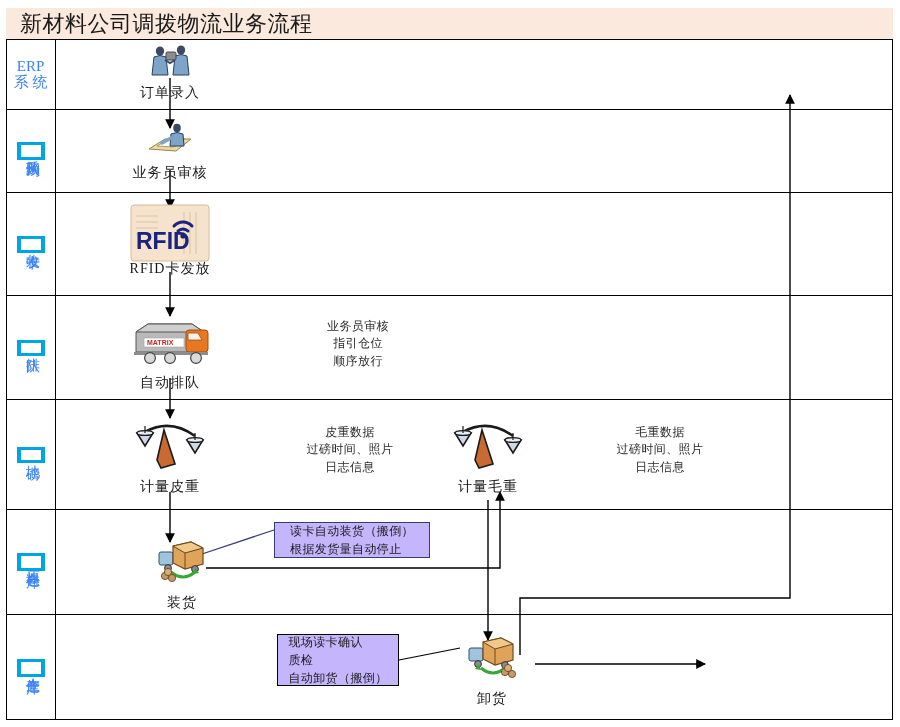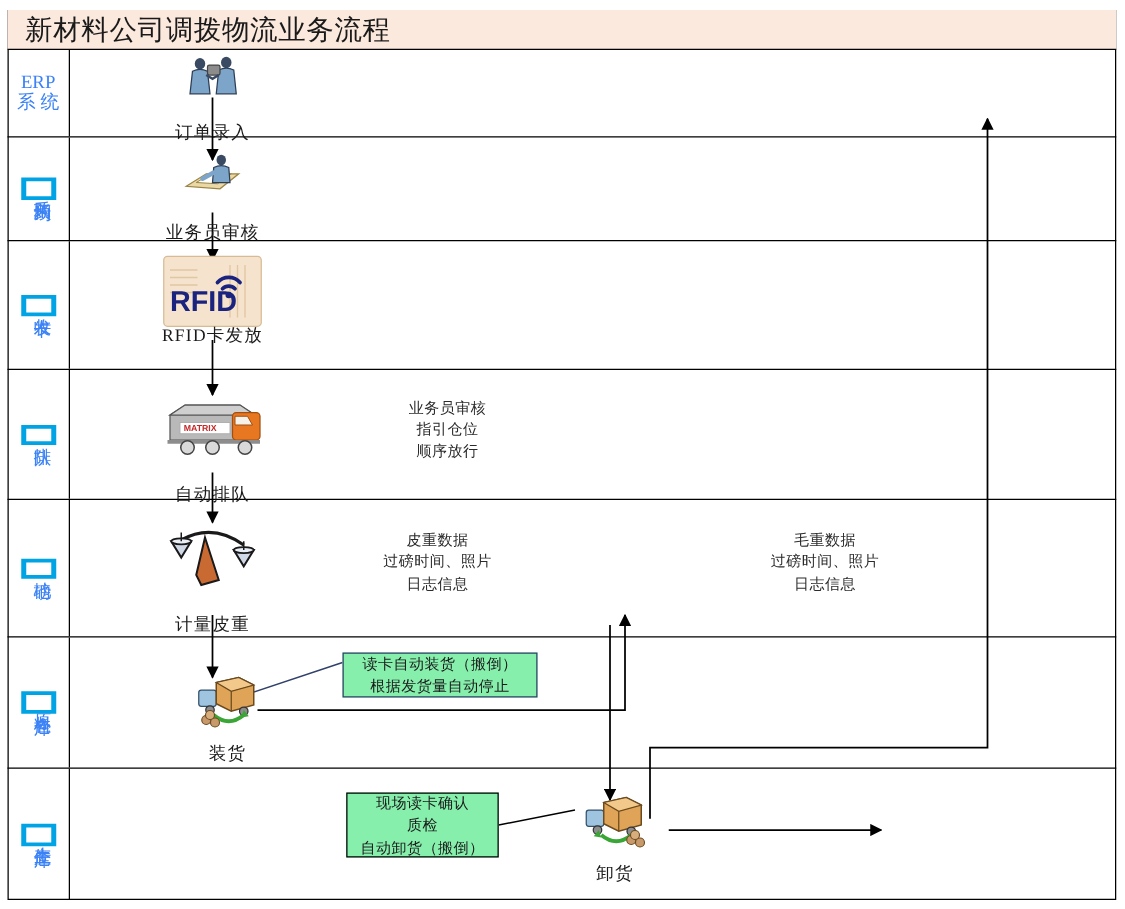--- a/index.html
+++ b/index.html
@@ -93,42 +93,41 @@
   .node {
     position: absolute;
     text-align: center;
     z-index: 6;
   }
   .node-label {
     font-size: 14px;
     color: #1a1a1a;
     white-space: nowrap;
     letter-spacing: 1px;
-    margin-top: 17px;
+    margin-top: 4px;
   }
   .node-icon { display: block; margin: 0 auto; }
   
   .note {
     position: absolute;
     font-size: 12px;
     line-height: 1.45;
     color: #2b2b2b;
     text-align: center;
     white-space: pre-line;
     letter-spacing: 0.4px;
     z-index: 6;
   }
   .note-box {
     position: absolute;
     border: 1px solid #30406b;
-    background: #86efac;
+    background: #c4b5fd;
     font-size: 12px;
     line-height: 1.5;
     color: #1a1a1a;
-    text-align: center;
     white-space: pre-line;
     display: flex;
     align-items: center;
     justify-content: center;
     box-sizing: border-box;
     letter-spacing: 0.4px;
     z-index: 7;
   }
   .note-box.dark { border-color: #000000; }
   
@@ -314,20 +313,32 @@
       <path d="M33 14 L44 48 L30 52 L26 44 z" fill="#c96a33" stroke="#1a1a1a" stroke-width="1.6"></path>
       <path d="M6 17 l16 0 l-8 13 z" fill="#cfd8e6" stroke="#1a1a1a" stroke-width="1.6"></path>
       <ellipse cx="14" cy="17" rx="8" ry="2.4" fill="#e8eef6" stroke="#1a1a1a" stroke-width="1.4"></ellipse>
       <path d="M56 24 l16 0 l-8 13 z" fill="#cfd8e6" stroke="#1a1a1a" stroke-width="1.6"></path>
       <ellipse cx="64" cy="24" rx="8" ry="2.4" fill="#e8eef6" stroke="#1a1a1a" stroke-width="1.4"></ellipse>
       <path d="M14 10 L14 17 M64 17 L64 24" stroke="#1a1a1a" stroke-width="1.2"></path>
     </svg>
     <div class="node-label">计量皮重</div>
   </div>
 
+  <div class="node" style="left:446px; top:416px; width:84px;">
+    <svg class="node-icon" width="78" height="58" viewBox="0 0 78 58">
+      <path d="M14 16 q25 -14 50 4" stroke="#1a1a1a" stroke-width="2.6" fill="none"></path>
+      <path d="M33 14 L44 48 L30 52 L26 44 z" fill="#c96a33" stroke="#1a1a1a" stroke-width="1.6"></path>
+      <path d="M6 17 l16 0 l-8 13 z" fill="#cfd8e6" stroke="#1a1a1a" stroke-width="1.6"></path>
+      <ellipse cx="14" cy="17" rx="8" ry="2.4" fill="#e8eef6" stroke="#1a1a1a" stroke-width="1.4"></ellipse>
+      <path d="M56 24 l16 0 l-8 13 z" fill="#cfd8e6" stroke="#1a1a1a" stroke-width="1.6"></path>
+      <ellipse cx="64" cy="24" rx="8" ry="2.4" fill="#e8eef6" stroke="#1a1a1a" stroke-width="1.4"></ellipse>
+      <path d="M14 10 L14 17 M64 17 L64 24" stroke="#1a1a1a" stroke-width="1.2"></path>
+    </svg>
+    <div class="node-label">计量毛重</div>
+  </div>
 
   <div class="node" style="left:142px; top:538px; width:80px;">
     <svg class="node-icon" width="62" height="48" viewBox="0 0 62 48">
       <rect x="8" y="14" width="14" height="13" rx="2" fill="#9fc4e0" stroke="#33506b" stroke-width="1"></rect>
       <path d="M22 8 L40 4 L52 10 L52 26 L34 31 L22 25 z" fill="#e0a458" stroke="#6b4a1d" stroke-width="1.2"></path>
       <path d="M22 8 L40 4 L52 10 L34 15 z" fill="#f0c municipal"></path>
       <path d="M22 8 L40 4 L52 10 L34 15 z" fill="#f2c98a" stroke="#6b4a1d" stroke-width="1"></path>
       <path d="M34 15 L34 31" stroke="#6b4a1d" stroke-width="1"></path>
       <circle cx="17" cy="30" r="3.4" fill="#8d8d8d" stroke="#333" stroke-width="1"></circle>
       <circle cx="44" cy="31" r="3.4" fill="#8d8d8d" stroke="#333" stroke-width="1"></circle>

